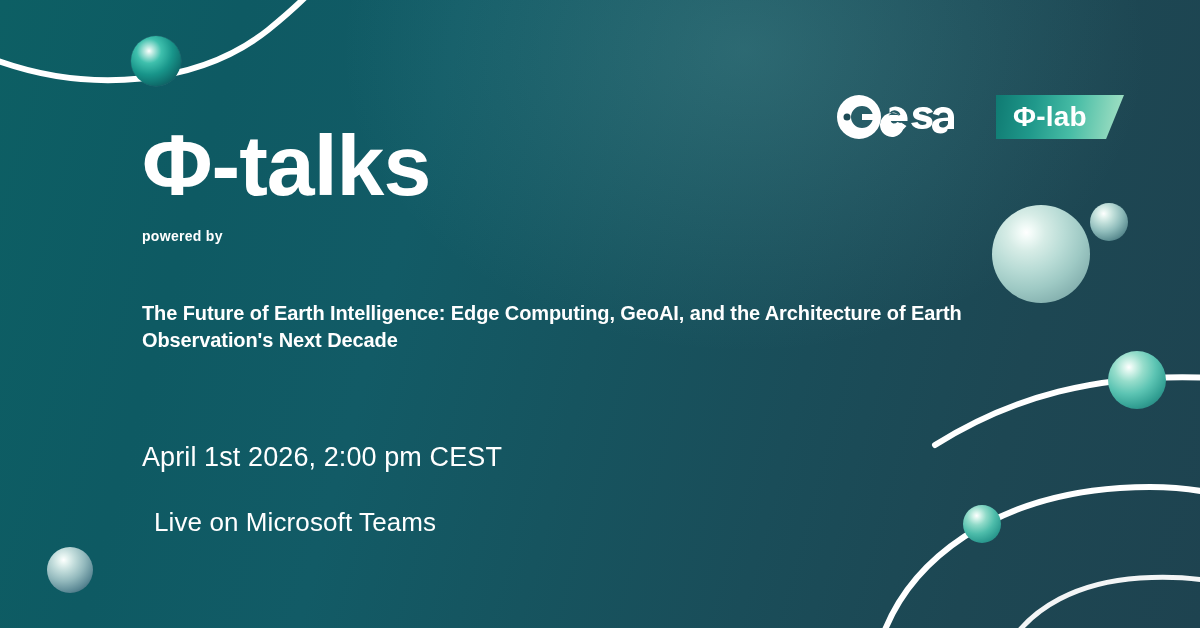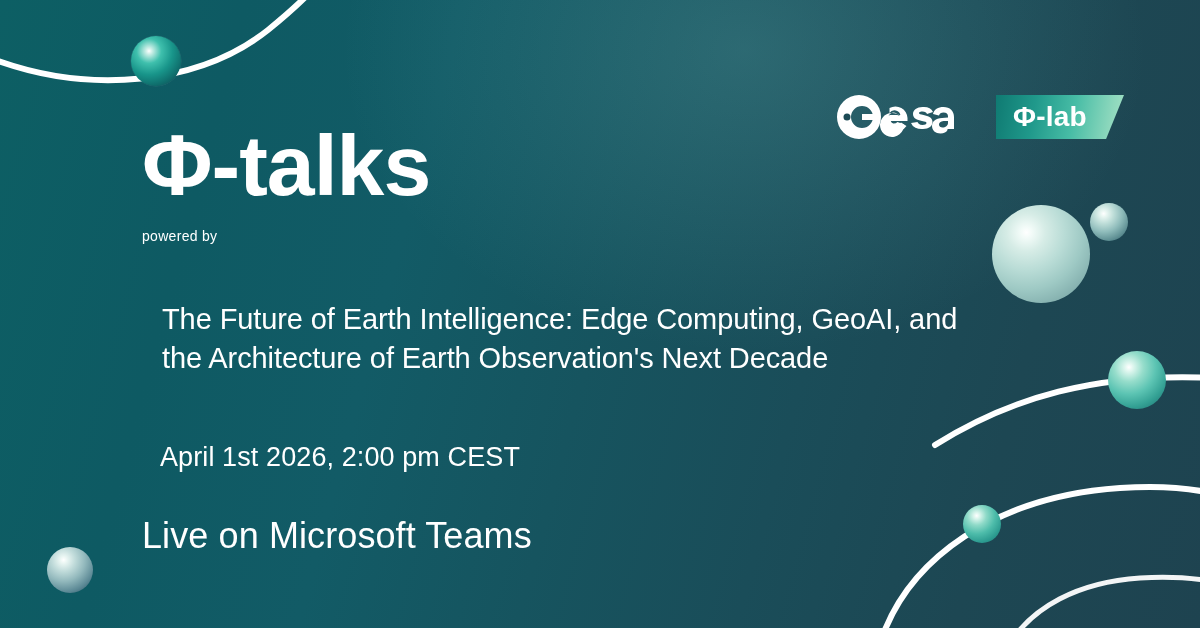--- a/index.html
+++ b/index.html
@@ -133,69 +133,67 @@
     line-height:1;
     white-space:nowrap;
     text-align:center;
   }
 
   .powered-by {
     position:absolute;
     left:142px; top:228px;
     color:#ffffff;
     font-size:14px;
-    font-weight:400;
+    font-weight:700;
     letter-spacing:0.3px;
     line-height:1.15;
   }
   .network-name {
     position:absolute;
     left:142px; top:254px;
     color:#ffffff;
     font-size:15.5px;
     font-weight:700;
     letter-spacing:0.55px;
     line-height:1.15;
     white-space:nowrap;
   }
 
   
   .talk-title {
     position:absolute;
     left:142px; top:300px;
     width:830px;
     color:#ffffff;
-    font-size:29px;
-    font-weight:400;
+    font-size:20px;
+    font-weight:700;
     line-height:1.33;
     letter-spacing:-0.1px;
-    margin-left:20px;
   }
 
   
   .event-date {
     position:absolute;
-    left:160px; top:443px;
+    left:142px; top:443px;
     color:#ffffff;
     font-size:27px;
     font-weight:400;
     letter-spacing:0.1px;
     line-height:1.1;
     white-space:nowrap;
   }
   .event-platform {
     position:absolute;
-    left:142px; top:508px;
-    color:#ffffff;
-    font-size:36px;
+    left:154px; top:508px;
+    color:#ffffff;
+    font-size:26px;
     font-weight:400;
     letter-spacing:0.1px;
     line-height:1.1;
     white-space:nowrap;
-    margin-top:8px;
   }
 </style>
 </head>
 <body>
 
 <div class="banner">
 
   <div class="deco-layer">
     <svg viewBox="0 0 1200 628" xmlns="http://www.w3.org/2000/svg" aria-hidden="true">
 

